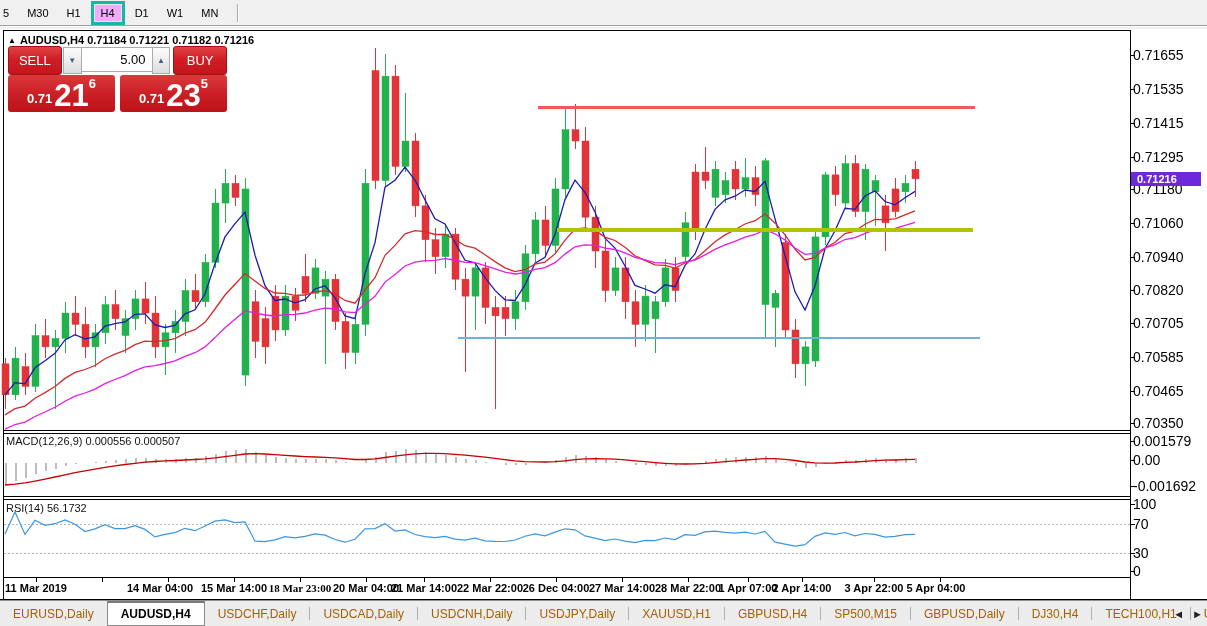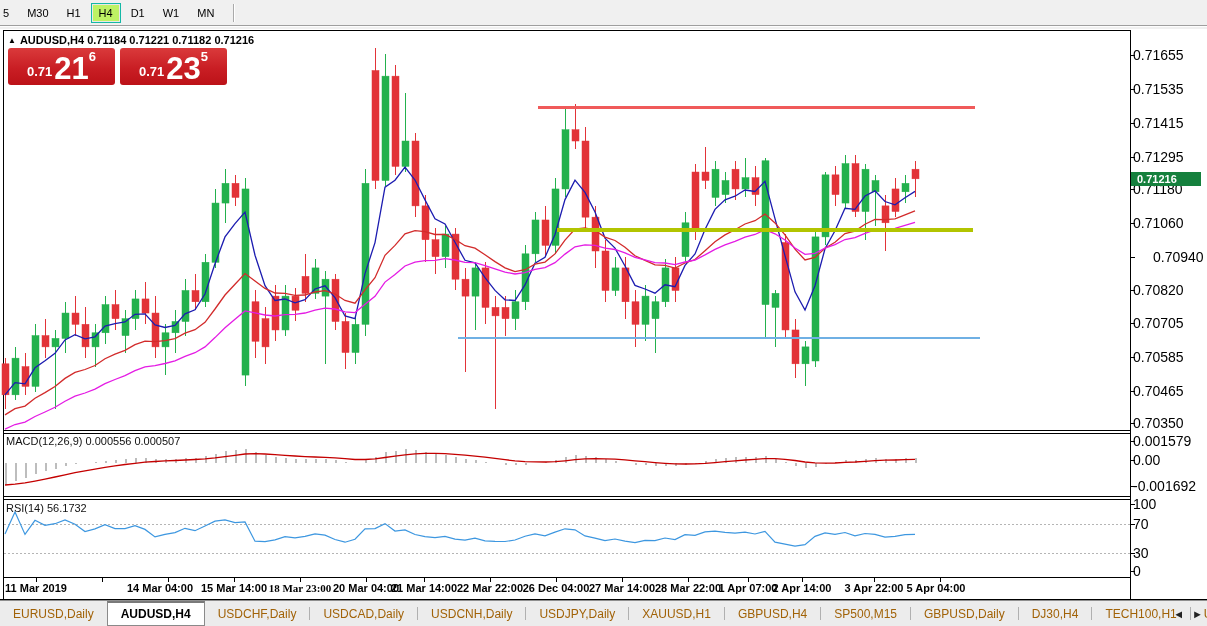--- a/index.html
+++ b/index.html
@@ -5,27 +5,27 @@
   html,body{margin:0;padding:0;width:1207px;height:626px;overflow:hidden;background:#fff;
     font-family:"Liberation Sans","DejaVu Sans",sans-serif;-webkit-font-smoothing:antialiased;}
   #stage{position:relative;width:1207px;height:626px;}
   
   #toolbar{position:absolute;left:0;top:0;width:1207px;height:29px;background:#f0f0f0;z-index:6;}
   #toolbar .ridge{position:absolute;left:0;top:25px;width:100%;height:1px;background:#9e9e9e;}
   #toolbar .ridge2{position:absolute;left:0;top:26px;width:100%;height:1px;background:#fdfdfd;}
   #tf-buttons{position:absolute;left:0;top:0;height:25px;display:flex;align-items:center;}
   .tfbtn{font-size:11px;color:#000;padding:3px 7px;margin:0 1px;border:1px solid transparent;background:transparent;cursor:default;}
   .tfbtn.partial{padding-left:2px;margin-left:0;}
-  .tfbtn.active{background:#bef264;border:1px solid #14b8a6;box-shadow:inset 0 0 0 1px #e8e8e8;}
+  .tfbtn.active{background:#f0abfc;border:3px solid #14b8a6;box-shadow:inset 0 0 0 1px #e8e8e8;}
   .tfsep{width:1px;height:18px;background:#aaa;margin-left:10px;border-right:1px solid #fff;}
   
   #chartsvg{position:absolute;left:0;top:0;z-index:1;}
   
   .plabel{position:absolute;left:1133px;font-size:14px;font-weight:normal;color:#000;line-height:12px;z-index:2;white-space:nowrap;}
-  #price-badge{position:absolute;left:1131px;width:64px;height:14px;background:#15803d;color:#fff;
+  #price-badge{position:absolute;left:1131px;width:64px;height:14px;background:#6d28d9;color:#fff;
      font-size:11px;font-weight:bold;line-height:14px;padding-left:6px;z-index:3;}
   .tlabel{position:absolute;top:582px;font-size:11px;font-weight:bold;color:#000;transform:translateX(-50%);z-index:2;white-space:nowrap;}
   #chart-header{position:absolute;left:8px;top:34px;font-size:11px;font-weight:bold;color:#000;z-index:2;}
   #chart-header .arr{font-size:8px;vertical-align:1px;margin-right:4px;}
   .indlabel{position:absolute;left:6px;font-size:11px;color:#111;z-index:2;}
   
   #trade-panel{position:absolute;left:8px;top:46px;width:219px;z-index:4;}
   #tp-row1{display:flex;height:27px;}
   .tpbtn{width:55px;height:27px;border:1px solid #a01015;border-radius:3px;color:#fff;font-size:13px;
      background:linear-gradient(#e04344 0%,#cf1f26 45%,#c3151c 100%);display:flex;align-items:center;justify-content:center;cursor:default;}
@@ -401,20 +401,28 @@
       <line x1="4" y1="524.5" x2="1130" y2="524.5" stroke="#b5b5b5" stroke-width="1" shape-rendering="crispEdges" stroke-dasharray="2,2"></line>
       <line x1="4" y1="553.5" x2="1130" y2="553.5" stroke="#b5b5b5" stroke-width="1" shape-rendering="crispEdges" stroke-dasharray="2,2"></line>
       <polyline points="5,534.1 15,512.0 25,534.4 35,520.3 45,525.3 55,523.7 65,519.9 75,524.3 85,531.5 95,528.9 105,524.7 115,528.6 125,528.6 135,525.6 145,529.4 155,536.9 165,534.4 175,532.6 185,528.3 195,530.7 205,526.0 215,521.2 225,519.9 235,522.7 245,522.0 255,541.2 265,541.7 275,539.9 285,536.6 295,537.9 305,536.3 315,533.9 325,535.2 335,539.5 345,542.2 355,539.2 365,528.8 375,528.6 385,523.6 395,531.1 405,529.9 415,534.5 425,536.7 435,537.7 445,536.3 455,539.2 465,540.2 475,538.2 485,540.8 495,541.3 505,541.5 515,540.0 525,536.2 535,533.8 545,535.9 555,532.1 565,528.8 575,529.8 585,535.9 595,538.2 605,540.7 615,539.0 625,541.2 635,542.6 645,540.3 655,540.7 665,538.0 675,539.6 685,534.6 695,535.3 705,531.9 715,531.2 725,532.3 735,533.1 745,532.2 755,534.0 765,531.3 775,542.1 785,544.2 795,546.1 805,544.6 815,536.4 825,532.9 835,534.3 845,532.5 855,535.9 865,533.5 875,534.3 885,537.2 895,536.4 905,534.6 915,534.3" fill="none" stroke="#3d97e0" stroke-width="1.2"></polyline>
     </svg>
 
   <div id="chart-header">
     <span class="arr">▲</span><span>AUDUSD,H4  0.71184 0.71221 0.71182 0.71216</span>
   </div>
 
   <div id="trade-panel">
+    <div id="tp-row1">
+      <div class="tpbtn">SELL</div>
+      <div class="spin" style="margin-left:1px;">▼</div>
+      <div id="vol-field">5.00</div>
+      <div class="spin">▲</div>
+      <div class="gap"></div>
+      <div class="tpbtn">BUY</div>
+    </div>
     <div id="tp-row2">
       <div class="tile">
         <span class="frac">0.71</span>
         <span class="big">21</span>
         <span class="pip">6</span>
       </div>
       <div class="gap"></div>
       <div class="tile">
         <span class="frac">0.71</span>
         <span class="big">23</span>
@@ -432,21 +440,21 @@
 
   <div id="price-badge" style="top: 172px;">0.71216</div>
 
   <div id="axis-labels">
       <div class="plabel" style="top: 49px;">0.71655</div>
       <div class="plabel" style="top: 83px; text-align: center;">0.71535</div>
       <div class="plabel" style="top: 117px;">0.71415</div>
       <div class="plabel" style="top: 151px;">0.71295</div>
       <div class="plabel" style="top: 183px;">0.71180</div>
       <div class="plabel" style="top: 217px;">0.71060</div>
-      <div class="plabel" style="top: 251px; margin-left: 20px;">0.70940</div>
+      <div class="plabel" style="top: 251px;">0.70940</div>
       <div class="plabel" style="top: 284px; text-align: right;">0.70820</div>
       <div class="plabel" style="top: 317px;">0.70705</div>
       <div class="plabel" style="top: 351px;">0.70585</div>
       <div class="plabel" style="top: 385px;">0.70465</div>
       <div class="plabel" style="top: 417px;">0.70350</div>
       <div class="plabel" style="top: 435px;">0.001579</div>
       <div class="plabel" style="top: 454px;">0.00</div>
       <div class="plabel" style="top: 480px;">-0.001692</div>
       <div class="plabel" style="top: 498px;">100</div>
       <div class="plabel" style="top: 518px;">70</div>

